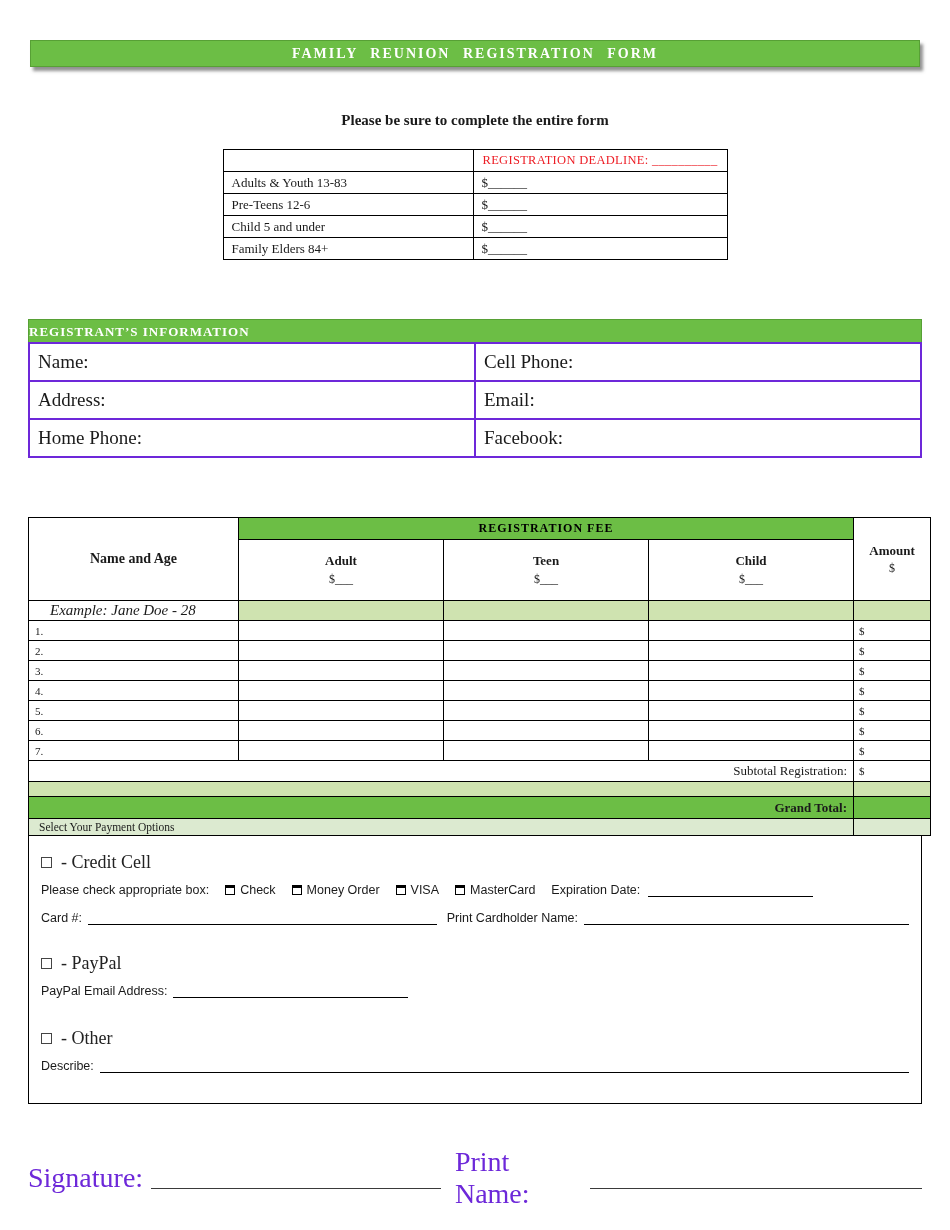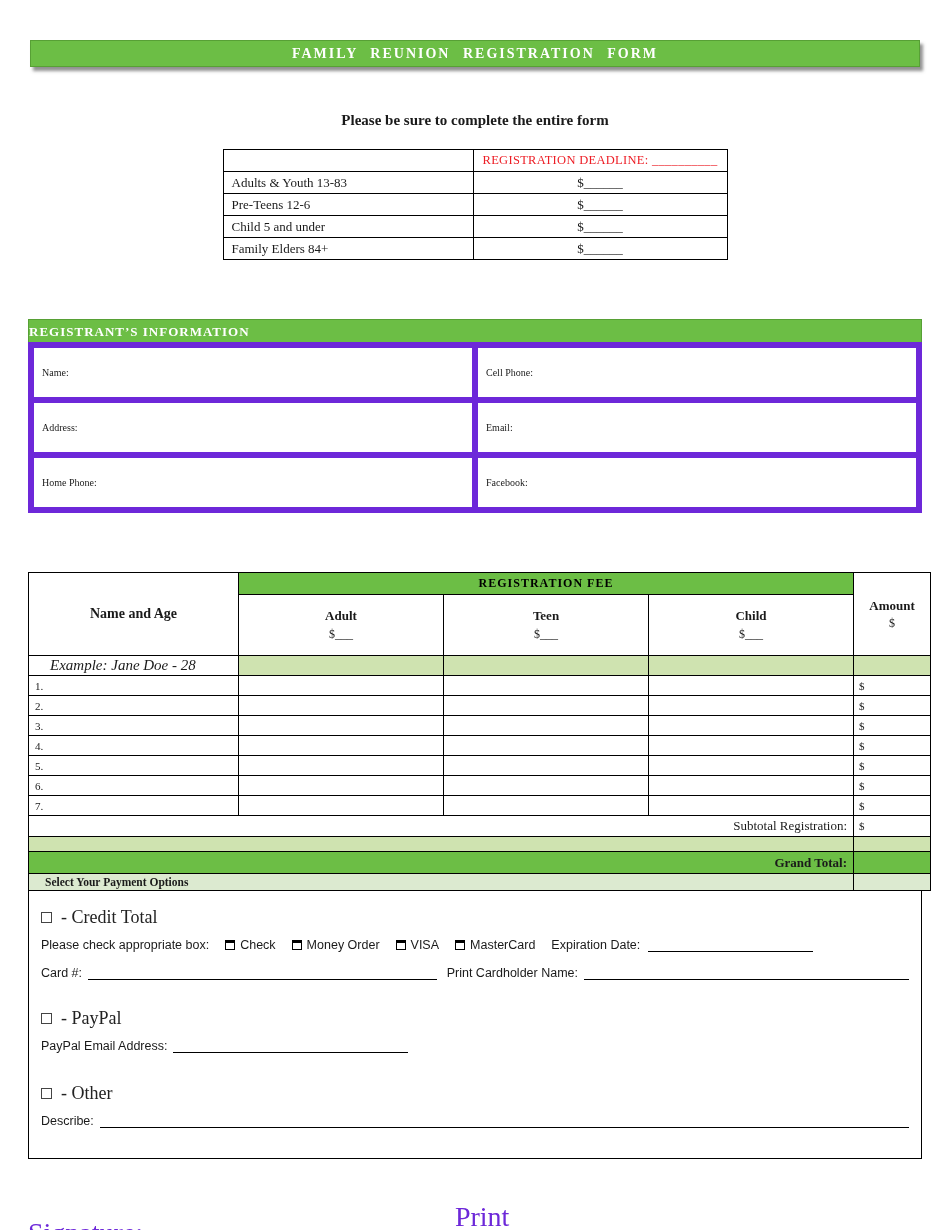--- a/index.html
+++ b/index.html
@@ -23,32 +23,32 @@
     letter-spacing:2px;word-spacing:7px;
   }
 
   .instruction{margin-top:45px;text-align:center;font-weight:bold;font-size:15px;}
 
   
   table{border-collapse:collapse;}
   .pricing{margin:20px auto 0 auto;width:504px;table-layout:fixed;}
   .pricing td{border:1px solid #000;height:22px;font-size:13px;padding:1px 8px;}
   .pricing .lbl{width:250px;}
-  .pricing .amt{width:254px;text-align:center;}
+  .pricing .amt{width:254px;}
   .pricing .deadline{color:var(--red);text-align:center;font-size:12.5px;letter-spacing:.3px;}
 
   
   .registrant{margin:59px 28px 0 28px;}
   .sec-header{
     height:23px;line-height:23px;background:var(--green);
     border:1px solid var(--green-dark);border-bottom:none;
     color:#fff;font-weight:bold;font-size:13px;letter-spacing:1px;padding-left:0;
   }
   .reg-table{width:100%;table-layout:fixed;}
-  .reg-table td{border:6px solid #6d28d9;height:24px;font-size:10px;padding:19px 8px;width:50%;}
+  .reg-table td{border:2px solid #6d28d9;height:24px;font-size:19px;padding:7px 8px;width:50%;}
 
   
   .fee-wrap{margin:59px 28px 0 28px;}
   .fee{width:902px;table-layout:fixed;}
   .fee td{border:1px solid #000;}
   .fee .namecol{text-align:center;font-weight:bold;font-size:14px;}
   .fee .feehead{
     background:var(--green);color:#000000;font-weight:bold;font-size:12px;
     letter-spacing:1px;text-align:center;height:22px;
   }
@@ -59,21 +59,21 @@
   .fee .colhead .cl{font-weight:bold;font-size:13px;}
   .fee .colhead .cp{font-size:12px;margin-top:3px;}
   .fee .example{font-size:15px;padding-left:21px;height:20px;font-style:italic;}
   .fee .shade{background:var(--light-green);}
   .fee .row-label{font-size:11px;padding-left:6px;height:20px;}
   .fee .amount{font-size:11px;padding-left:5px;}
   .fee .subtotal{text-align:right;font-size:13px;padding-right:6px;height:21px;}
   .fee .lightrow{background:var(--light-green);height:15px;}
   .fee .grand{background:var(--green);text-align:right;font-weight:bold;font-size:13px;padding-right:6px;height:22px;}
   .fee .grand-amt{background:var(--green);}
-  .fee .payopt{background:var(--lighter-green);font-weight:bold;font-size:11.5px;padding-left:16px;height:17px;}
+  .fee .payopt{background:var(--lighter-green);font-weight:normal;font-size:11.5px;padding-left:10px;height:17px;}
   .fee .payopt-amt{background:var(--lighter-green);}
 
   
   .paybox{
     margin:0 28px;border:1px solid #000;border-top:none;
     padding:16px 12px 30px 12px;font-family:"Liberation Sans",sans-serif;
   }
   .pay-heading{
     display:flex;align-items:center;gap:9px;
     font-family:"Liberation Serif",serif;font-size:18px;color:#222;
@@ -263,21 +263,21 @@
         <td class="payopt-amt"></td>
       </tr>
     </tbody>
       </table>
   </div>
 
   <div class="paybox">
 
     <div class="pay-heading">
       <span class="chk-big"></span>
-      <span>- Credit Total</span>
+      <span>- Credit Cell</span>
     </div>
 
     <div class="pay-line">
       <span>Please check appropriate box:</span>
       <span class="opt">
         <span class="chk-small"></span>
         <span>Check</span>
       </span>
       <span class="opt">
         <span class="chk-small"></span>

